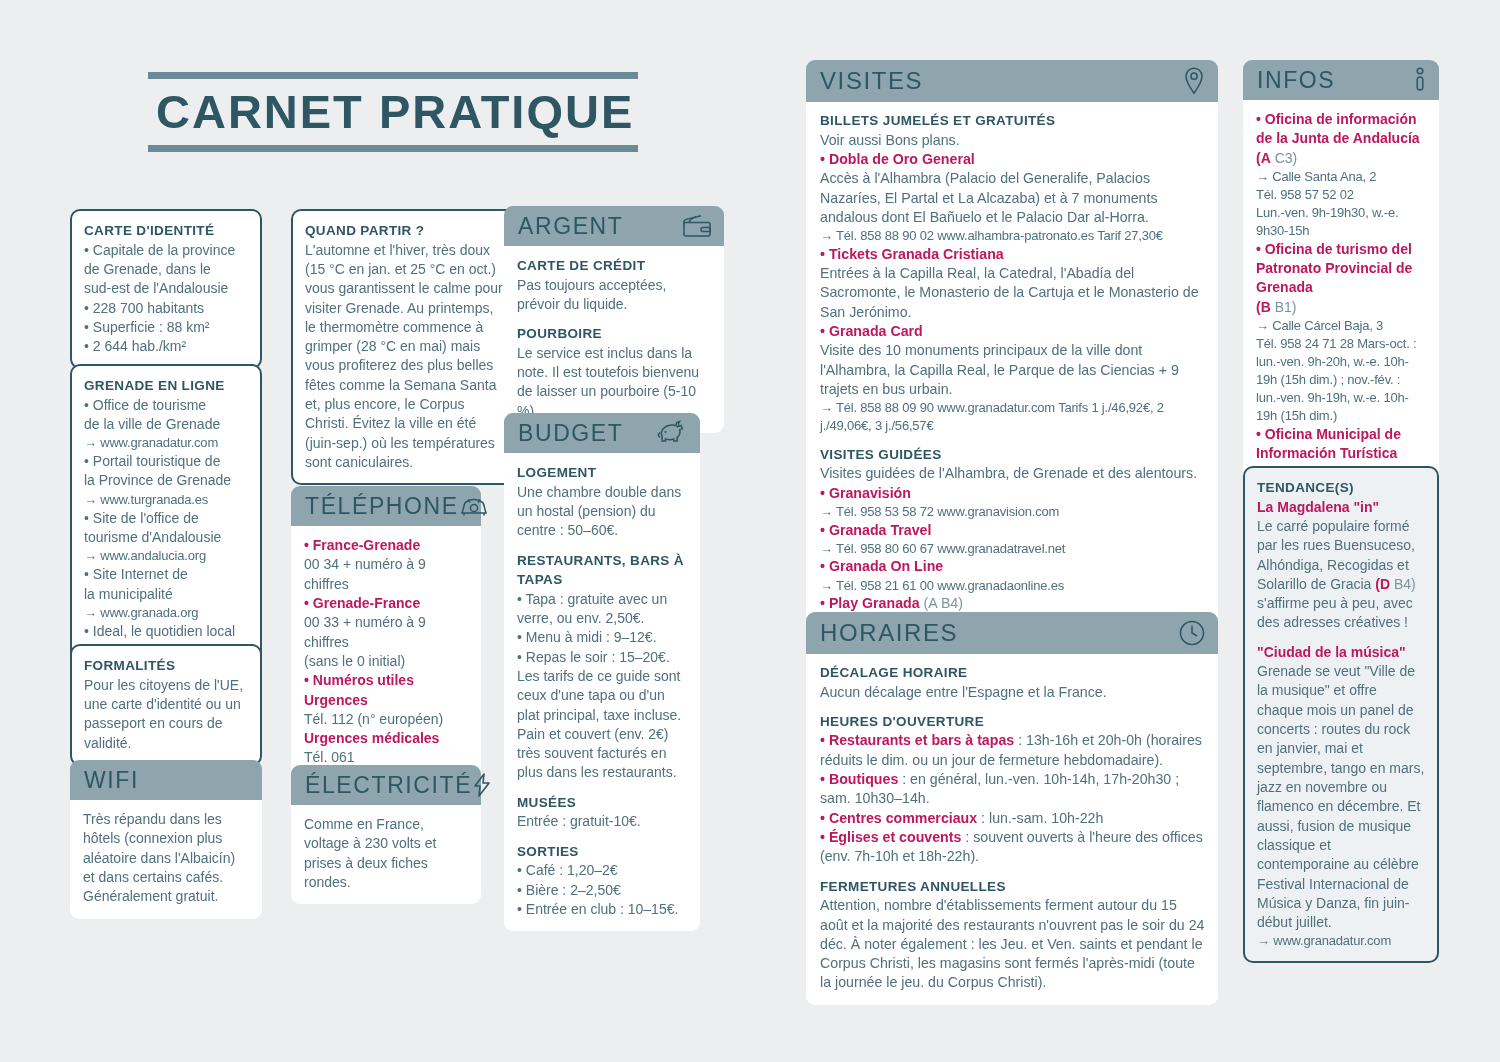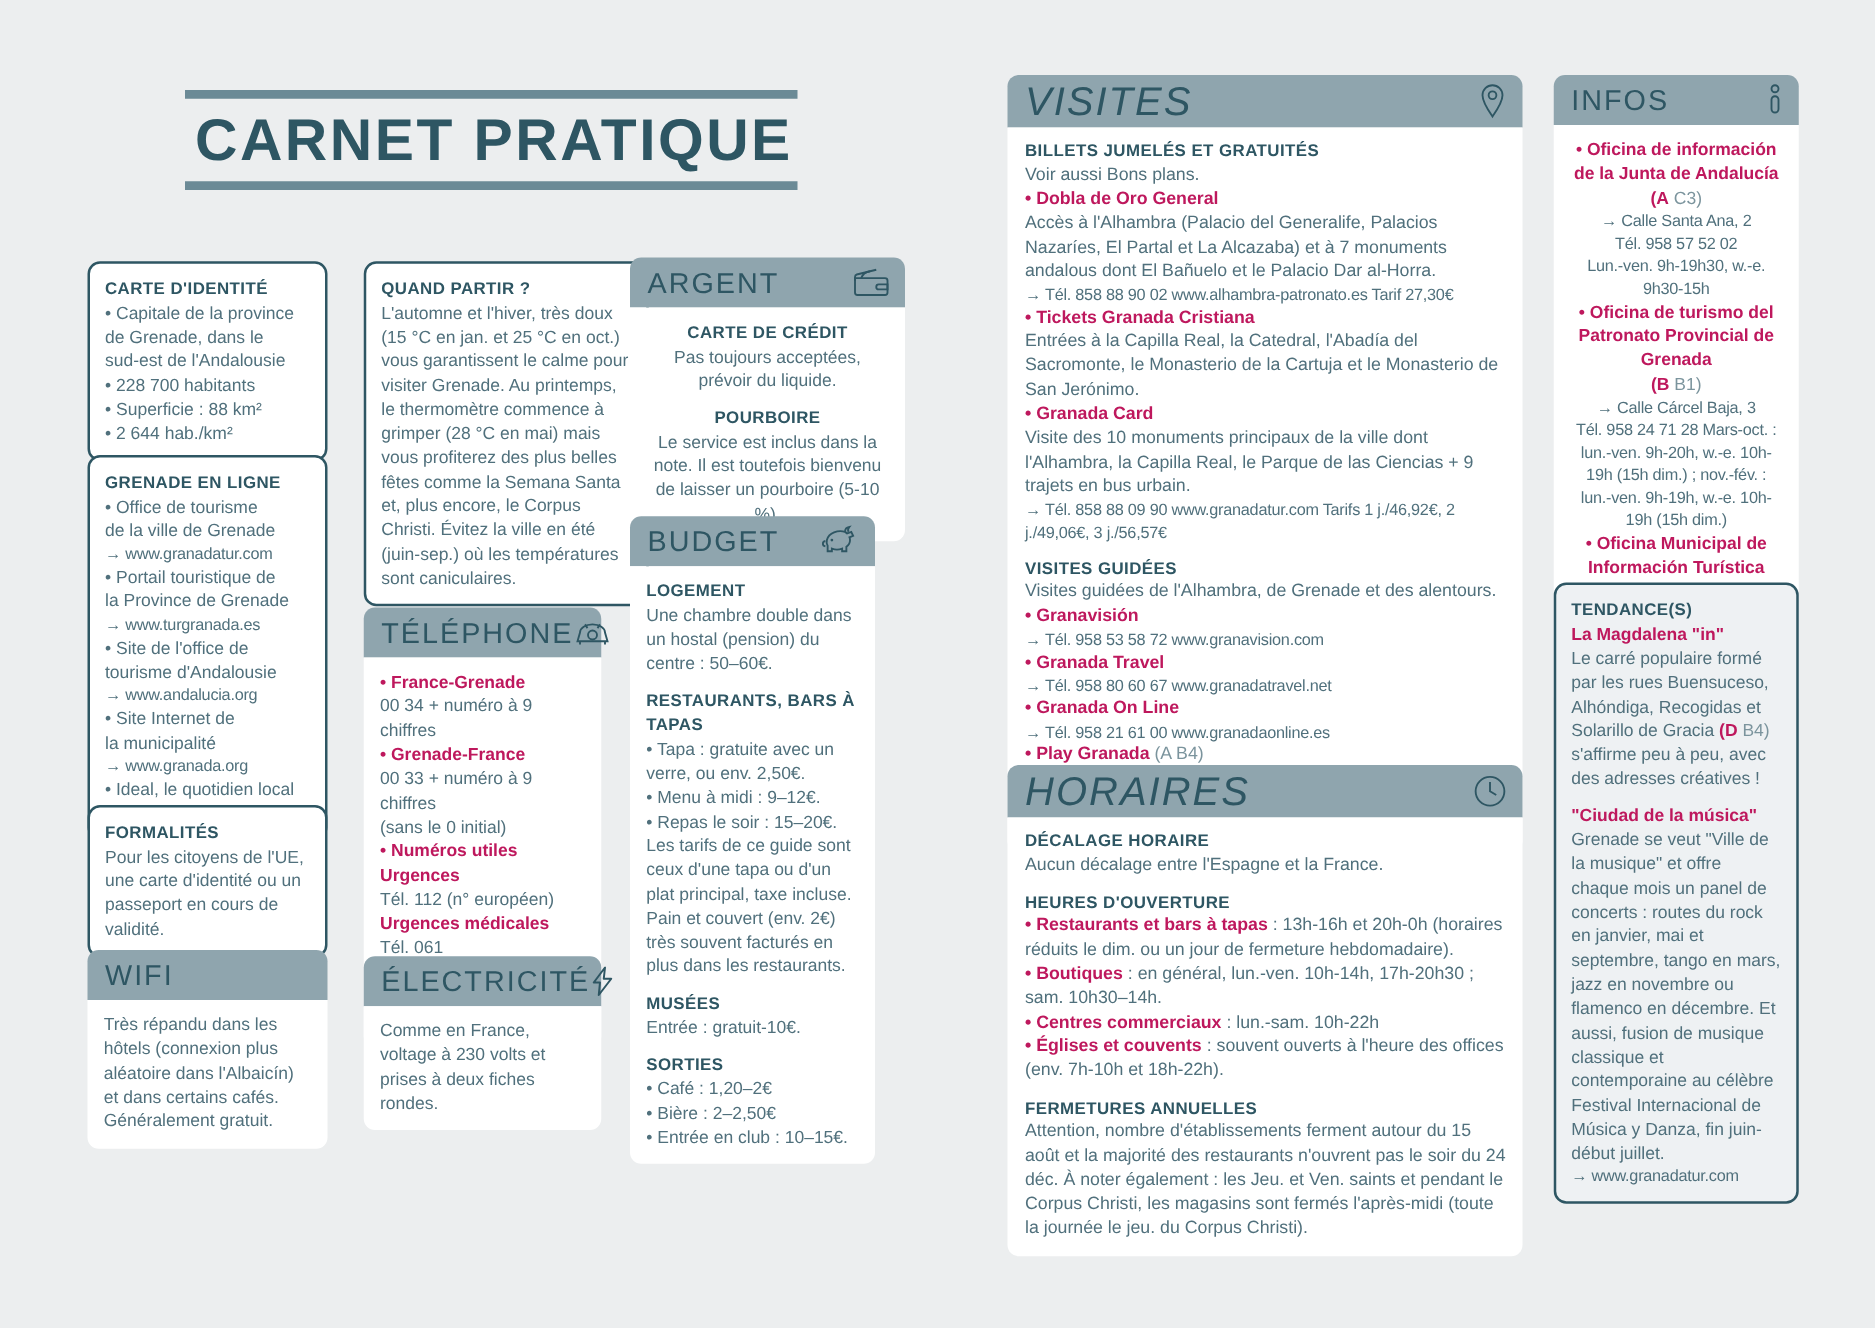--- a/index.html
+++ b/index.html
@@ -32,21 +32,21 @@
   
   .hdr {
     background: #8fa5ae; border-radius: 9px 9px 0 0;
     height: 40px; display: flex; align-items: center;
     justify-content: space-between; padding: 0 12px 0 14px;
   }
   .hdr-title {
     font-size: 23px; font-weight: 400; letter-spacing: 1.6px; color: #2e5663;
   }
   .hdr-big { height: 42px; }
-  .hdr-big .hdr-title { font-size: 32px; font-style: italic; }
+  .hdr-big .hdr-title { font-size: 24px; }
   .body {
     background: #ffffff; border-radius: 0 0 9px 9px;
     padding: 10px 13px 12px 13px;
   }
 
   
   .h { font-weight: 700; font-size: 13.5px; letter-spacing: .35px;
        color: #2e5663; line-height: 1.45; }
   .h-sp { margin-top: 10px; }
   p, .t { font-size: 14px; line-height: 1.38; color: #50707c; font-weight: 400; }
@@ -57,27 +57,27 @@
   
   #card-identite { left: 70px; top: 209px; width: 192px; }
   #card-online   { left: 70px; top: 364px; width: 192px; }
   #card-formalites { left: 70px; top: 644px; width: 192px; }
   #card-wifi     { left: 70px; top: 760px; width: 192px; }
 
   #card-quand    { left: 291px; top: 209px; width: 228px; }
   #card-tel      { left: 291px; top: 486px; width: 190px; }
   #card-elec     { left: 291px; top: 765px; width: 190px; border-radius: 21px; }
 
-  #card-argent   { left: 504px; top: 206px; width: 220px; text-align: center; }
+  #card-argent   { left: 504px; top: 206px; width: 220px; }
   #card-budget   { left: 504px; top: 413px; width: 196px; }
 
   #card-visites  { left: 806px; top: 60px; width: 412px; }
   #card-horaires { left: 806px; top: 612px; width: 412px; }
 
-  #card-infos    { left: 1243px; top: 60px; width: 196px; text-align: center; }
+  #card-infos    { left: 1243px; top: 60px; width: 196px; }
   #card-tendances{ left: 1243px; top: 466px; width: 196px; }
 
   
   #card-visites .body, #card-horaires .body { padding: 9px 13px 12px 14px; }
   #card-visites .t, #card-horaires .t { font-size: 14.2px; line-height: 1.36; }
   #card-visites .arrow, #card-horaires .arrow { font-size: 13px; }
 
   
   .icon { display: inline-block; }
   svg { display: block; }

